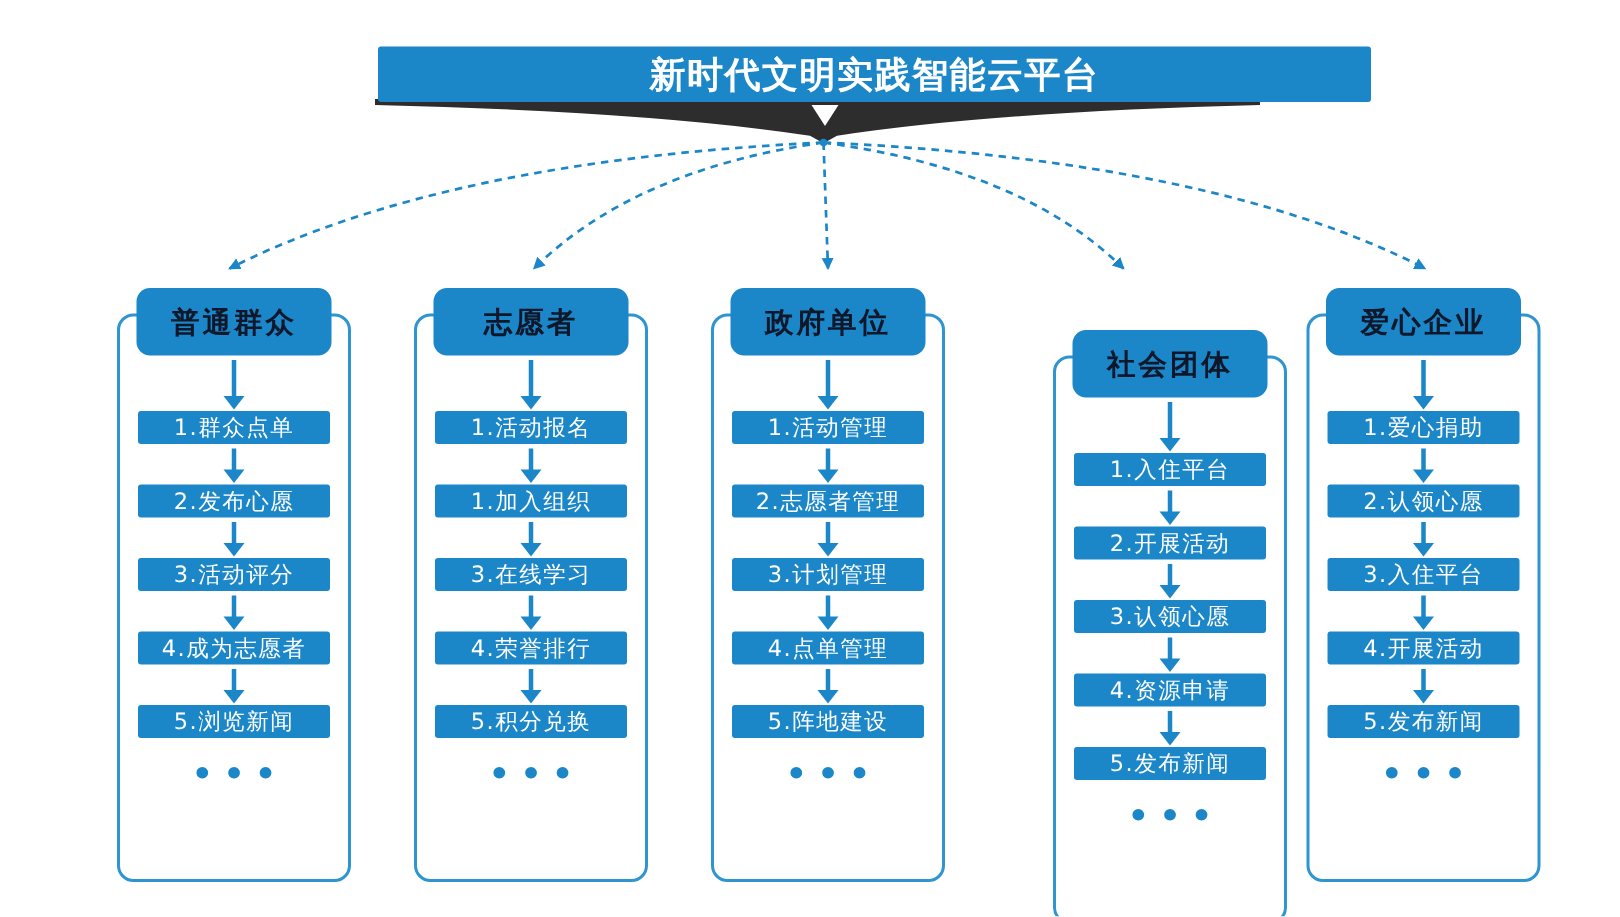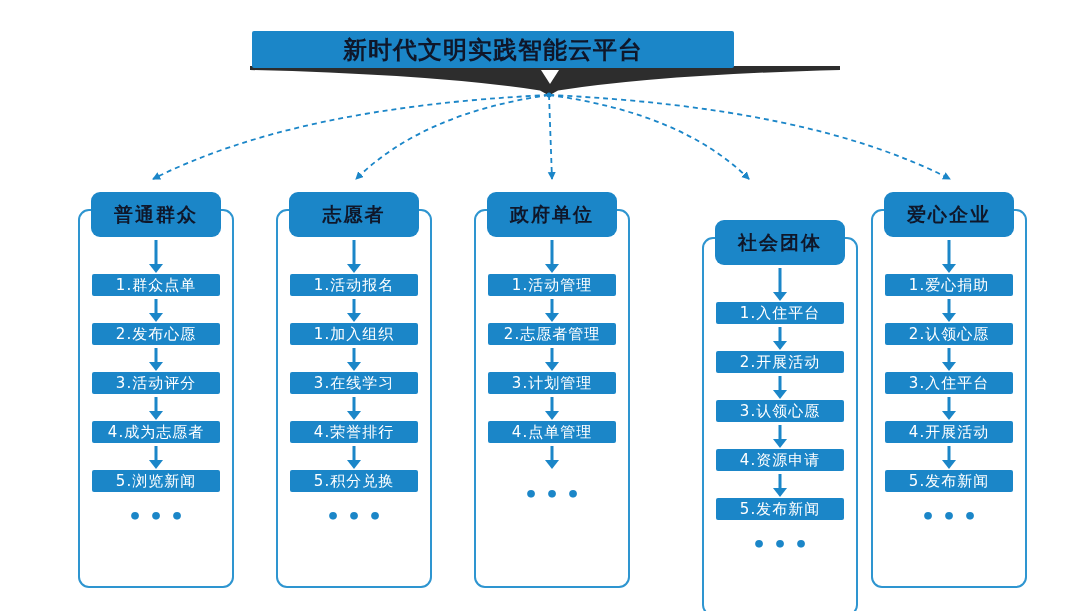--- a/index.html
+++ b/index.html
@@ -8,24 +8,24 @@
     --wedge:#2d2d2d;
   }
   *{margin:0;padding:0;box-sizing:border-box;}
   html,body{background:#fff;}
   body{font-family:"DejaVu Sans",sans-serif;}
   .canvas{
     position:relative;width:1080px;height:611px;background:#fff;overflow:hidden;
   }
   
   .banner{
-    position:absolute;left:252px;top:31px;width:482px;height:37px;
+    position:absolute;left:252px;top:31px;width:662px;height:37px;
     background:var(--blue);border-radius:2px;
     display:flex;align-items:center;justify-content:center;
-    color:#0f172a;font-size:24px;font-weight:bold;letter-spacing:1px;
+    color:#ffffff;font-size:24px;font-weight:bold;letter-spacing:1px;
     z-index:2;
   }
   
   .overlay{position:absolute;left:0;top:0;width:1080px;height:220px;z-index:1;}
   .dash{fill:none;stroke:var(--blue);stroke-width:1.8;stroke-dasharray:5 4;}
   
   .col{position:absolute;top:192px;width:160px;height:400px;}
   .col-outline{
     position:absolute;left:2px;top:17px;width:156px;height:379px;
     border:2px solid var(--outline);border-radius:11px;background:#fff;
@@ -135,20 +135,21 @@
     <div class="col-flow">
           <div class="v-arrow big"></div>
           <div class="item">1.活动管理</div>
           <div class="v-arrow small"></div>
           <div class="item">2.志愿者管理</div>
           <div class="v-arrow small"></div>
           <div class="item">3.计划管理</div>
           <div class="v-arrow small"></div>
           <div class="item">4.点单管理</div>
           <div class="v-arrow small"></div>
+          <div class="item">5.阵地建设</div>
           <div class="dots">•••</div>
         </div>
   </div>
 
   <div class="col" style="left: 700px; margin-top: 28px;">
     <div class="col-outline"></div>
     <div class="col-header">
       <span>社会团体</span>
     </div>
     <div class="col-flow">

